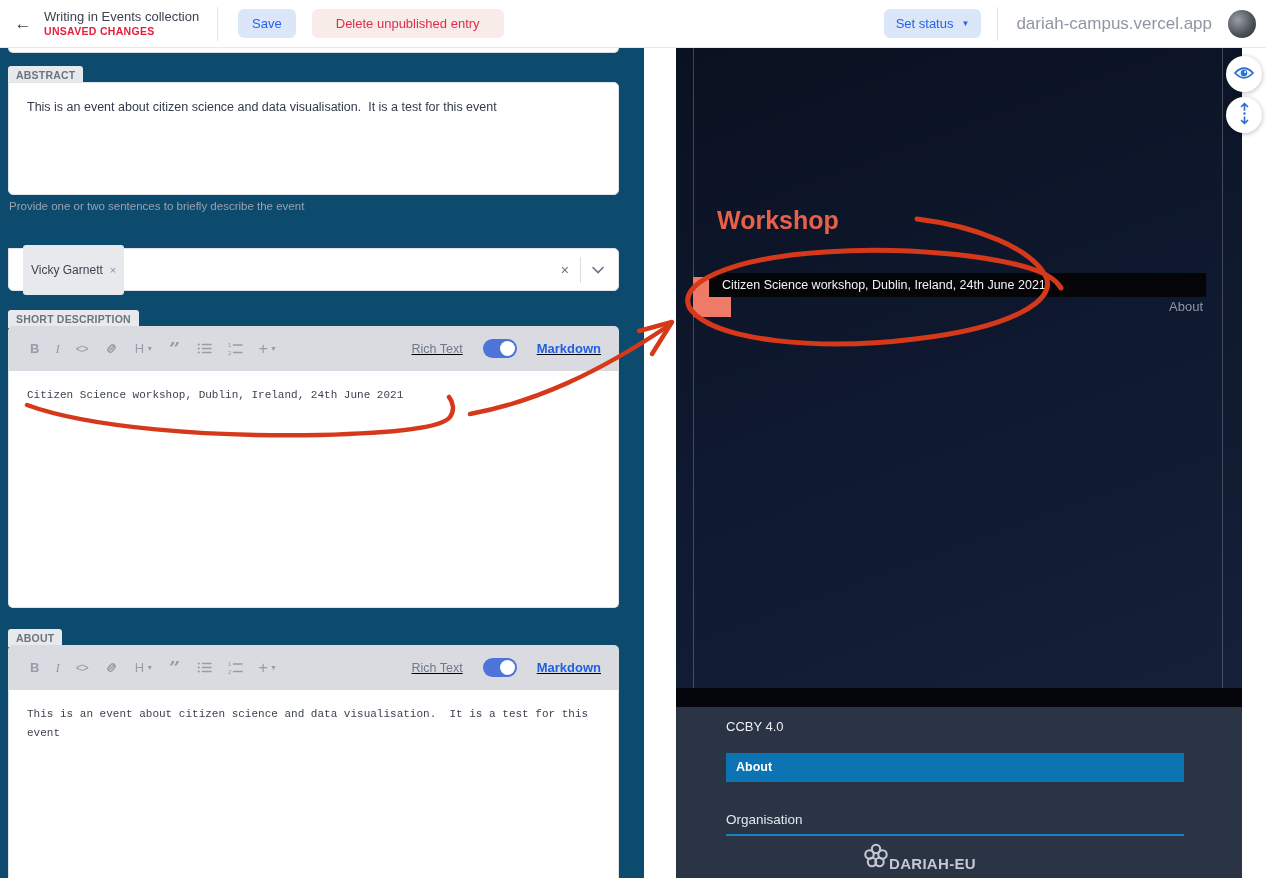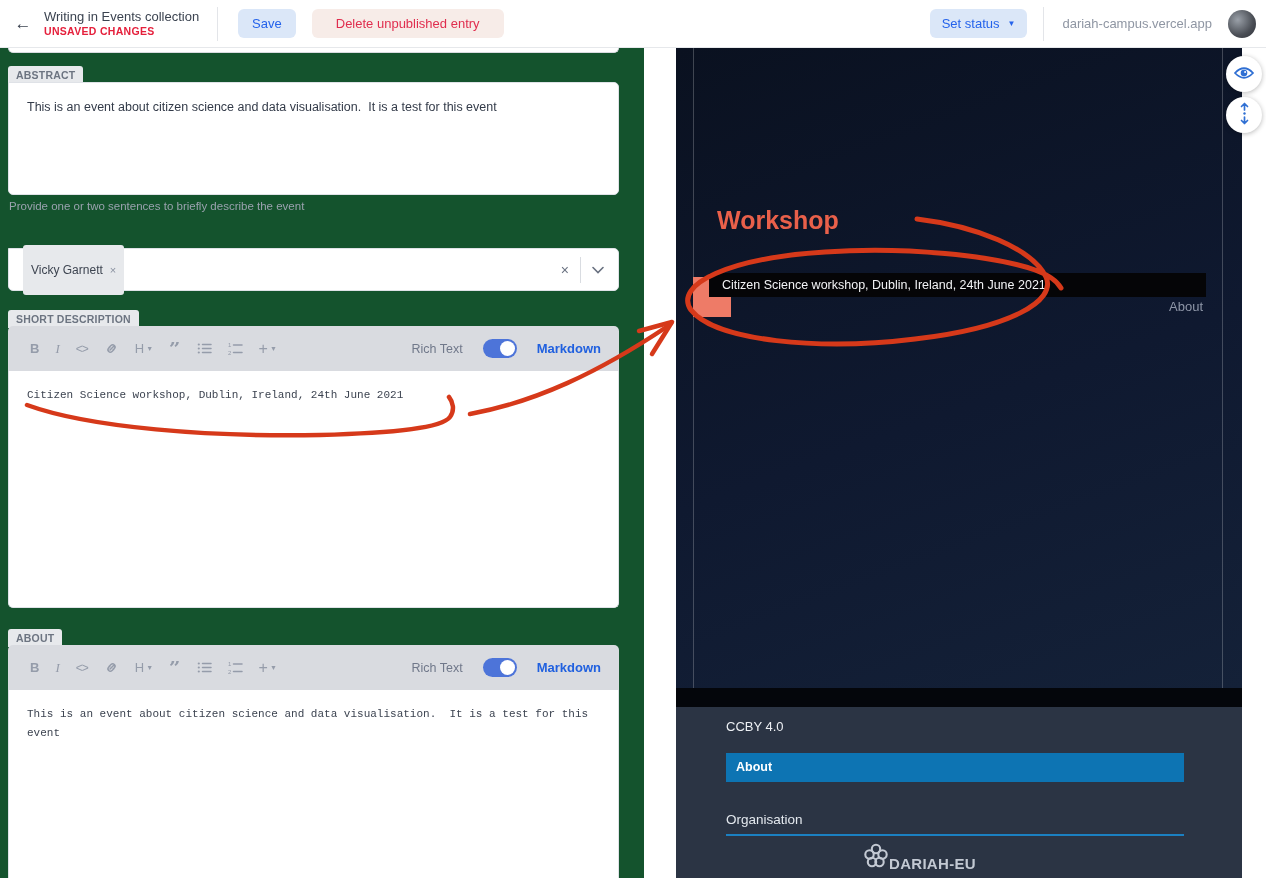--- a/index.html
+++ b/index.html
@@ -19,28 +19,28 @@
   #hdr-div1 { margin-left:18px; }
   #save-btn { margin-left:20px; padding:7px 14px; background:#dbe7f8; color:#2563eb;
               border:none; border-radius:6px; font-size:13px; font-weight:500; cursor:pointer; }
   #delete-btn { margin-left:16px; padding:7px 24px; background:#f7ece8; color:#e02d4e;
               border:none; border-radius:6px; font-size:13px; font-weight:500; cursor:pointer; }
   #set-status-btn { margin-left:auto; padding:7px 12px; background:#dbe7f8; color:#2563eb;
               border:none; border-radius:6px; font-size:13px; font-weight:500; cursor:pointer;
               display:flex; align-items:center; gap:8px; }
   #set-status-btn .caret { font-size:8px; }
   #hdr-div2 { margin-left:16px; }
-  #domain { margin-left:18px; font-size:13px; color:#8f96a3; }
+  #domain { margin-left:18px; font-size:17px; color:#8f96a3; }
   #avatar { width:28px; height:28px; border-radius:50%; margin-left:16px; margin-right:10px;
             background:radial-gradient(circle at 35% 35%, #9aa0a8, #4a4e55 60%, #2e3138);
             border:none; cursor:pointer; }
 
   
   #left-pane { position:absolute; left:0; top:48px; width:644px; height:830px;
-               background:#14532d; overflow:hidden; }
+               background:#0c4a6e; overflow:hidden; }
   #partial-top { position:absolute; left:8px; top:0; width:611px; height:5px; background:#fff;
                border:1px solid #d8dbe0; border-top:none; border-radius:0 0 5px 5px; }
   .chip { position:absolute; background:#e7e9ec; color:#6c7481; font-size:10.5px;
           font-weight:700; padding:3px 8px; border-radius:3px 3px 0 0; letter-spacing:.2px; }
   .box { position:absolute; background:#fff; border:1px solid #dfe2e7; }
   #abstract-chip { left:8px; top:18px; }
   #abstract-box { left:8px; top:34px; width:611px; height:113px; border-radius:0 5px 5px 5px;
                   padding:15px 18px; font-size:12.5px; color:#333b49; white-space:pre-wrap;
                   line-height:1.5; }
   #abstract-help { position:absolute; left:9px; top:152px; font-size:11.5px; color:#9aa2ae; }
@@ -62,21 +62,21 @@
   .tb-icon { color:#959caa; font-size:13px; background:none; border:none; cursor:pointer;
              display:flex; align-items:center; line-height:1; }
   .tb-icon svg { stroke:#959caa; fill:none; stroke-width:1.5; stroke-linecap:round; }
   .tb-b { font-weight:700; }
   .tb-i { font-style:italic; font-family:"Liberation Serif", serif; }
   .tb-code { letter-spacing:-1px; font-size:12px; }
   .tb-caret { font-size:7px; margin-left:2px; color:#959caa; }
   .tb-quote { font-family:"DejaVu Serif", serif; font-weight:700; font-size:20px; height:14px;
               overflow:hidden; line-height:1; }
   .tb-plus { font-size:16px; }
-  .tb-right { margin-left:auto; display:flex; align-items:center; gap:20px; }
+  .tb-right { margin-left:auto; display:flex; align-items:center; gap:20px;text-decoration:underline; }
   .richtext-lbl { font-size:12.5px; color:#70788a; }
   .toggle { width:34px; height:19px; border-radius:10px; background:#4d74d9; border:none;
             position:relative; cursor:pointer; }
   .toggle .knob { position:absolute; right:2px; top:2px; width:15px; height:15px;
                   border-radius:50%; background:#fff; }
   .markdown-lbl { font-size:13px; font-weight:700; color:#2060df; }
 
   #sd-chip { left:8px; top:262px; }
   #sd-toolbar { top:278px; }
   #sd-content { left:8px; top:323px; width:611px; height:237px; border-top:none;

